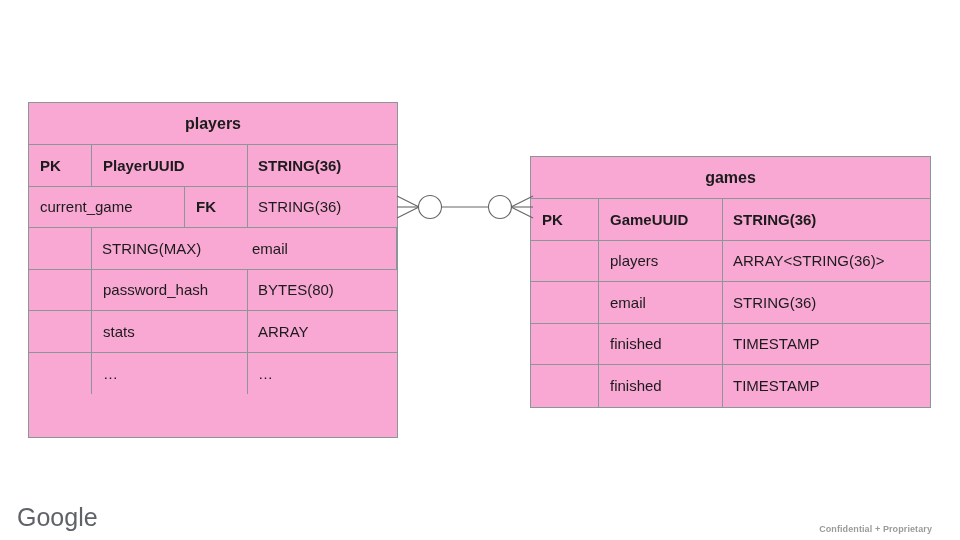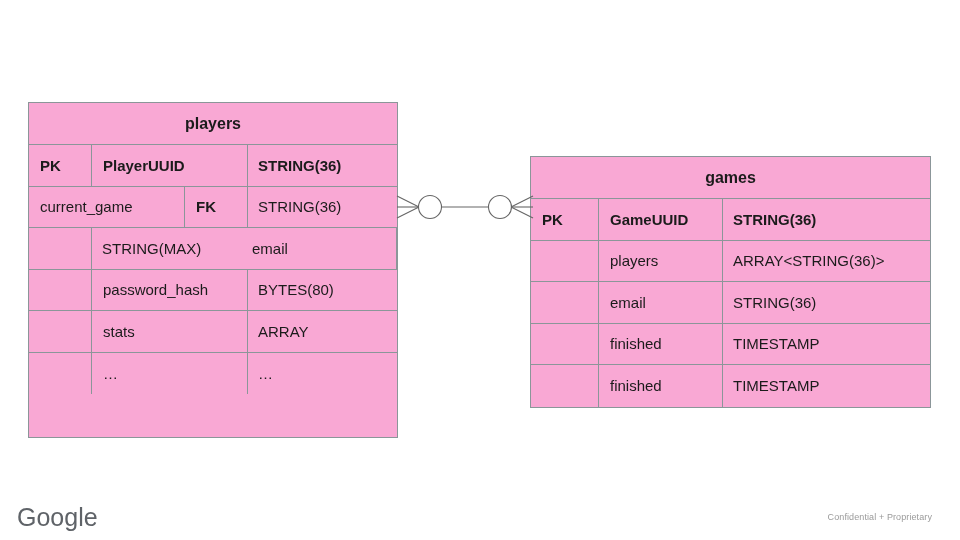--- a/index.html
+++ b/index.html
@@ -115,24 +115,25 @@
   #footer-logo {
     position: absolute;
     left: 17px;
     top: 502px;
     width: 110px;
     height: 32px;
   }
   #footer-note {
     position: absolute;
     right: 28px;
-    top: 512px;
+    top: 524px;
     font-size: 9px;
     color: #9b9b9b;
     letter-spacing: 0.1px;
+    font-weight: bold;
   }
 </style>
 </head>
 <body>
 
 <div id="slide">
 
   <div class="entity" id="players">
     <div class="entity-title">players</div>
 

